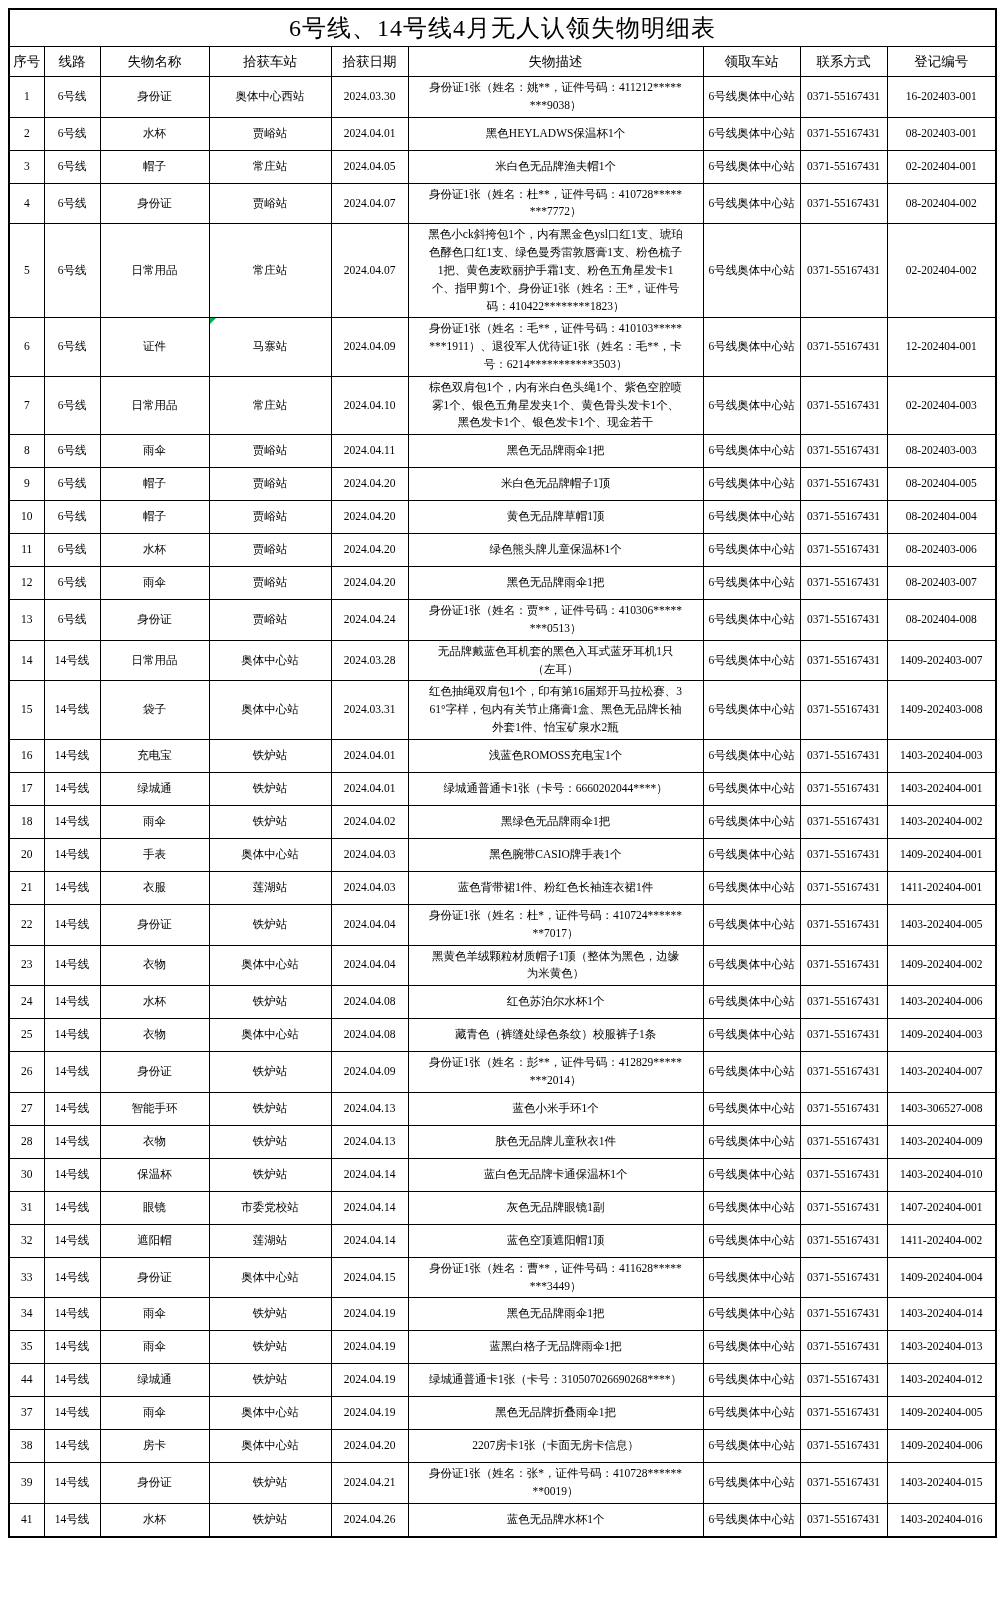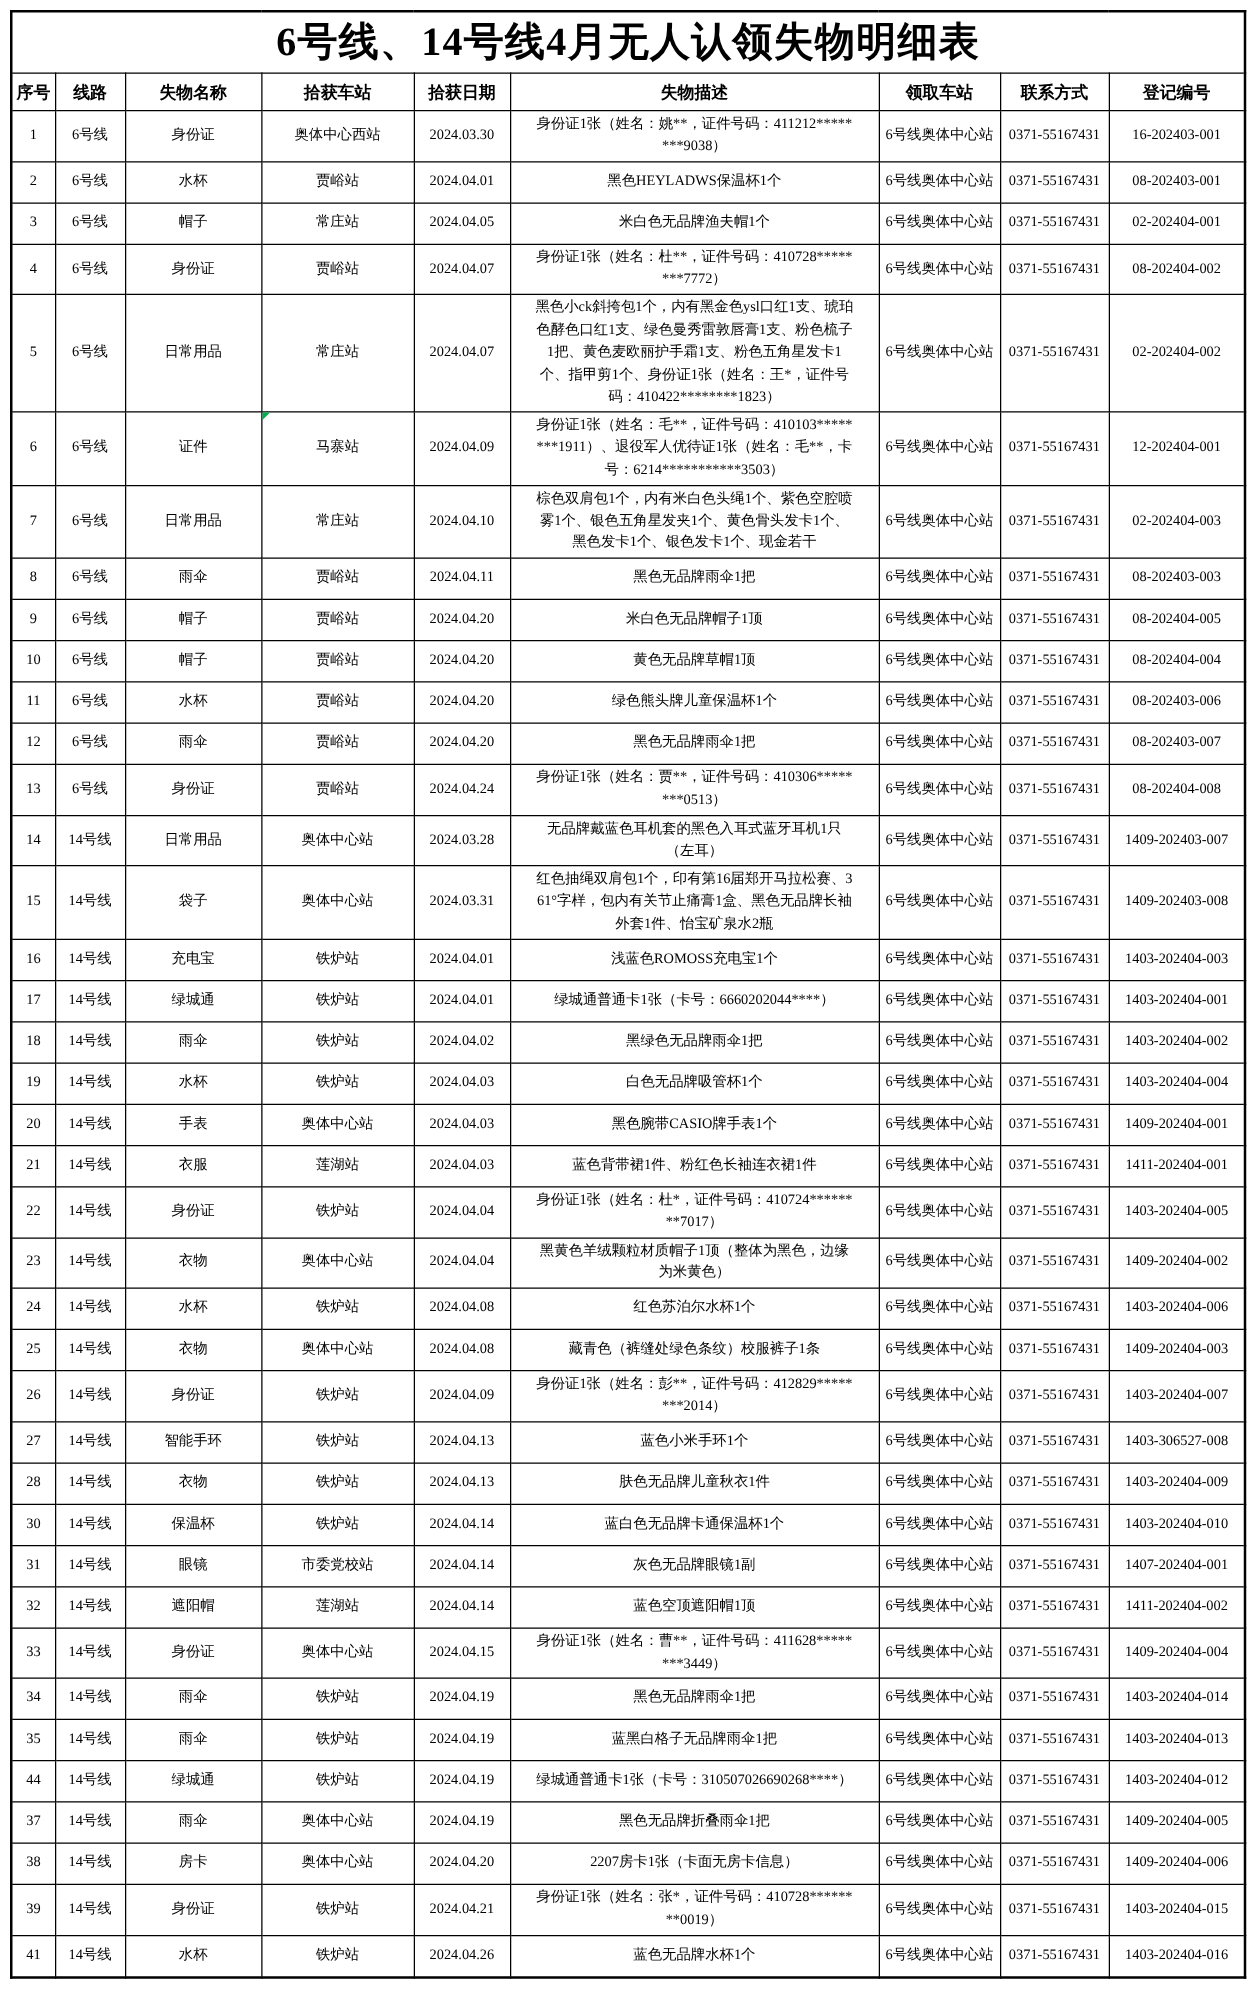--- a/index.html
+++ b/index.html
@@ -18,29 +18,29 @@
   }
   table.lost-items th,
   table.lost-items td {
     border: 1px solid #000;
     text-align: center;
     vertical-align: middle;
     overflow-wrap: break-word;
     word-break: break-all;
   }
   .title-cell {
-    font-size: 32px;
-    font-weight: bold;
+    font-size: 24px;
+    font-weight: normal;
     height: 34px;
     letter-spacing: 1px;
     padding: 2px 0;
   }
   th.col-header {
     font-size: 13.5px;
-    font-weight: bold;
+    font-weight: normal;
     height: 30px;
     padding: 2px 2px;
   }
   td.cell {
     font-size: 11.5px;
     line-height: 1.55;
     height: 33px;
     padding: 2px 4px;
     position: relative;
   }
@@ -280,31 +280,20 @@
           <td class="cell cell-line">14号线</td>
           <td class="cell cell-item-name">雨伞</td>
           <td class="cell cell-station-found">铁炉站</td>
           <td class="cell cell-date-found">2024.04.02</td>
           <td class="cell cell-description">黑绿色无品牌雨伞1把</td>
           <td class="cell cell-pickup-station">6号线奥体中心站</td>
           <td class="cell cell-contact">0371-55167431</td>
           <td class="cell cell-reg-no">1403-202404-002</td>
         </tr>
         <tr>
-          <td class="cell cell-index">19</td>
-          <td class="cell cell-line">14号线</td>
-          <td class="cell cell-item-name">水杯</td>
-          <td class="cell cell-station-found">铁炉站</td>
-          <td class="cell cell-date-found">2024.04.03</td>
-          <td class="cell cell-description">白色无品牌吸管杯1个</td>
-          <td class="cell cell-pickup-station">6号线奥体中心站</td>
-          <td class="cell cell-contact">0371-55167431</td>
-          <td class="cell cell-reg-no">1403-202404-004</td>
-        </tr>
-        <tr>
           <td class="cell cell-index">20</td>
           <td class="cell cell-line">14号线</td>
           <td class="cell cell-item-name">手表</td>
           <td class="cell cell-station-found">奥体中心站</td>
           <td class="cell cell-date-found">2024.04.03</td>
           <td class="cell cell-description">黑色腕带CASIO牌手表1个</td>
           <td class="cell cell-pickup-station">6号线奥体中心站</td>
           <td class="cell cell-contact">0371-55167431</td>
           <td class="cell cell-reg-no">1409-202404-001</td>
         </tr>

